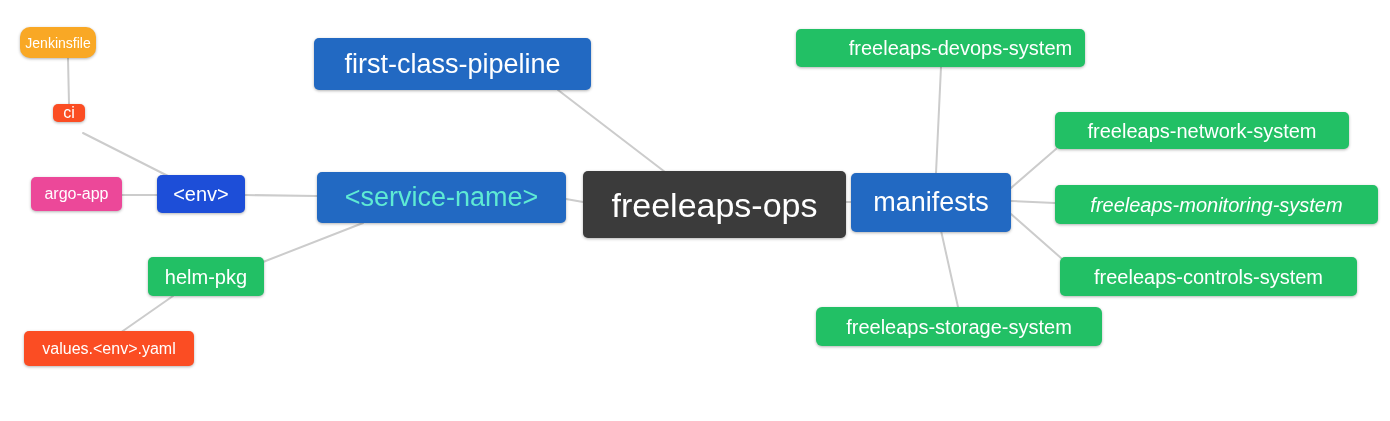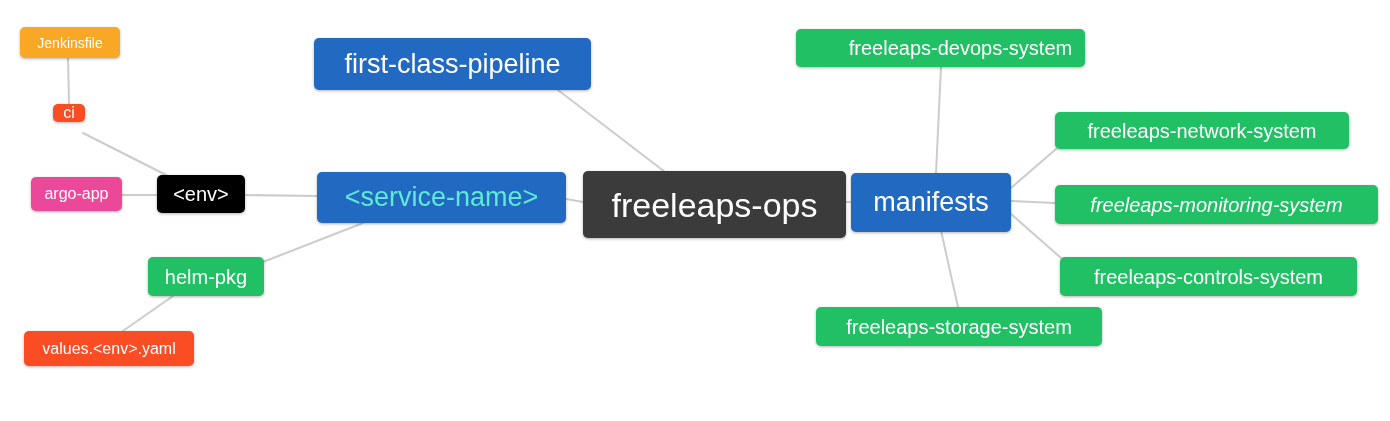--- a/index.html
+++ b/index.html
@@ -55,28 +55,28 @@
       <line x1="173" y1="296" x2="120" y2="333" stroke="#cccccc"></line>
       <line x1="558" y1="90" x2="665" y2="172" stroke="#cccccc"></line>
       <line x1="566" y1="199" x2="583" y2="202" stroke="#cccccc"></line>
       <line x1="846" y1="202" x2="851" y2="202" stroke="#cccccc"></line>
       <line x1="936" y1="173" x2="941" y2="67" stroke="#cccccc"></line>
       <line x1="1011" y1="188" x2="1056" y2="149" stroke="#cccccc"></line>
       <line x1="1011" y1="201" x2="1055" y2="203" stroke="#cccccc"></line>
       <line x1="1011" y1="214" x2="1061" y2="258" stroke="#cccccc"></line>
       <line x1="940" y1="226" x2="958" y2="307" stroke="#cccccc"></line>
     </svg>
-<div class="node" style="left: 20px; top: 27px; width: 100px; height: 31px; font-size: 14px; background: rgb(249, 168, 37); color: rgb(255, 255, 255);">Jenkinsfile</div>
+<div class="node" style="left: 20px; top: 27px; width: 76px; height: 31px; font-size: 14px; background: rgb(249, 168, 37); color: rgb(255, 255, 255); border-radius: 10px;">Jenkinsfile</div>
     <div class="node" style="left: 53px; top: 104px; width: 32px; height: 18px; font-size: 16px; background: rgb(251, 77, 35); color: rgb(255, 255, 255);">ci</div>
     <div class="node" style="left: 31px; top: 177px; width: 91px; height: 34px; font-size: 16px; background: #ec4899; color: rgb(255, 255, 255);">argo-app</div>
-    <div class="node" style="left: 157px; top: 175px; width: 88px; height: 38px; font-size: 20px; background: #000000; color: rgb(255, 255, 255);">&lt;env&gt;</div>
+    <div class="node" style="left: 157px; top: 175px; width: 88px; height: 38px; font-size: 20px; background: #1d4ed8; color: rgb(255, 255, 255);">&lt;env&gt;</div>
     <div class="node" style="left: 148px; top: 257px; width: 116px; height: 39px; font-size: 20px; background: rgb(34, 192, 101); color: rgb(255, 255, 255);">helm-pkg</div>
     <div class="node" style="left: 8px; top: 331px; width: 170px; height: 35px; font-size: 16px; background: rgb(251, 77, 35); color: rgb(255, 255, 255); margin-left: 16px;">values.&lt;env&gt;.yaml</div>
     <div class="node" style="left: 314px; top: 38px; width: 277px; height: 52px; font-size: 27px; background: rgb(34, 105, 194); color: rgb(255, 255, 255);">first-class-pipeline</div>
     <div class="node" style="left: 317px; top: 172px; width: 249px; height: 51px; font-size: 27px; background: rgb(34, 105, 194); color: #5eead4;">&lt;service-name&gt;</div>
     <div class="node" style="left: 583px; top: 171px; width: 263px; height: 67px; font-size: 34px; background: rgb(59, 59, 59); color: rgb(255, 255, 255);">freeleaps-ops</div>
     <div class="node" style="left: 851px; top: 173px; width: 160px; height: 59px; font-size: 27px; background: rgb(34, 105, 194); color: rgb(255, 255, 255);">manifests</div>
     <div class="node" style="left: 796px; top: 29px; width: 289px; height: 38px; font-size: 20px; background: rgb(34, 192, 101); color: rgb(255, 255, 255); padding-left: 44px;">freeleaps-devops-system</div>
     <div class="node" style="left: 1055px; top: 112px; width: 294px; height: 37px; font-size: 20px; background: rgb(34, 192, 101); color: rgb(255, 255, 255);">freeleaps-network-system</div>
     <div class="node" style="left: 1055px; top: 185px; width: 323px; height: 39px; font-size: 20px; background: rgb(34, 192, 101); color: rgb(255, 255, 255); font-style: italic;">freeleaps-monitoring-system</div>
     <div class="node" style="left: 1060px; top: 257px; width: 297px; height: 39px; font-size: 20px; background: rgb(34, 192, 101); color: rgb(255, 255, 255);">freeleaps-controls-system</div>
-    <div class="node" style="left: 816px; top: 307px; width: 286px; height: 39px; font-size: 20px; background: rgb(34, 192, 101); color: rgb(255, 255, 255);">freeleaps-storage-system</div>
+    <div class="node" style="left: 816px; top: 307px; width: 286px; height: 39px; font-size: 20px; background: rgb(34, 192, 101); color: rgb(255, 255, 255); border-radius: 6px;">freeleaps-storage-system</div>
   </div>
 
 </body></html>

